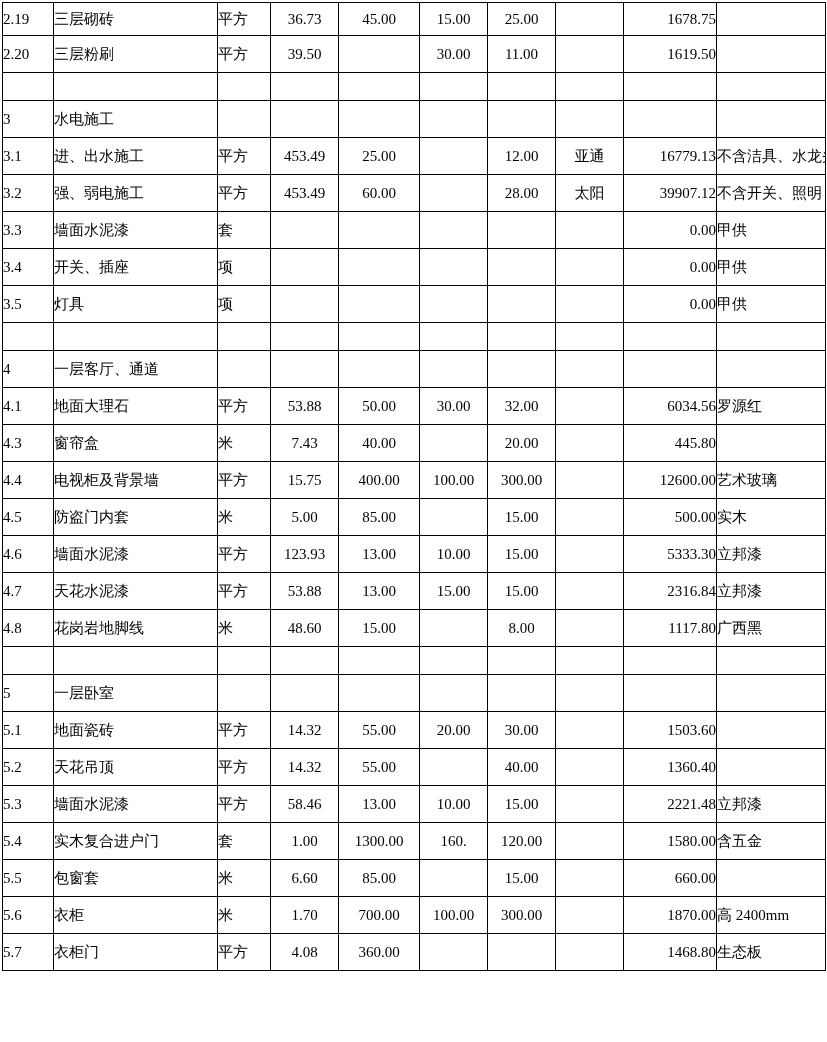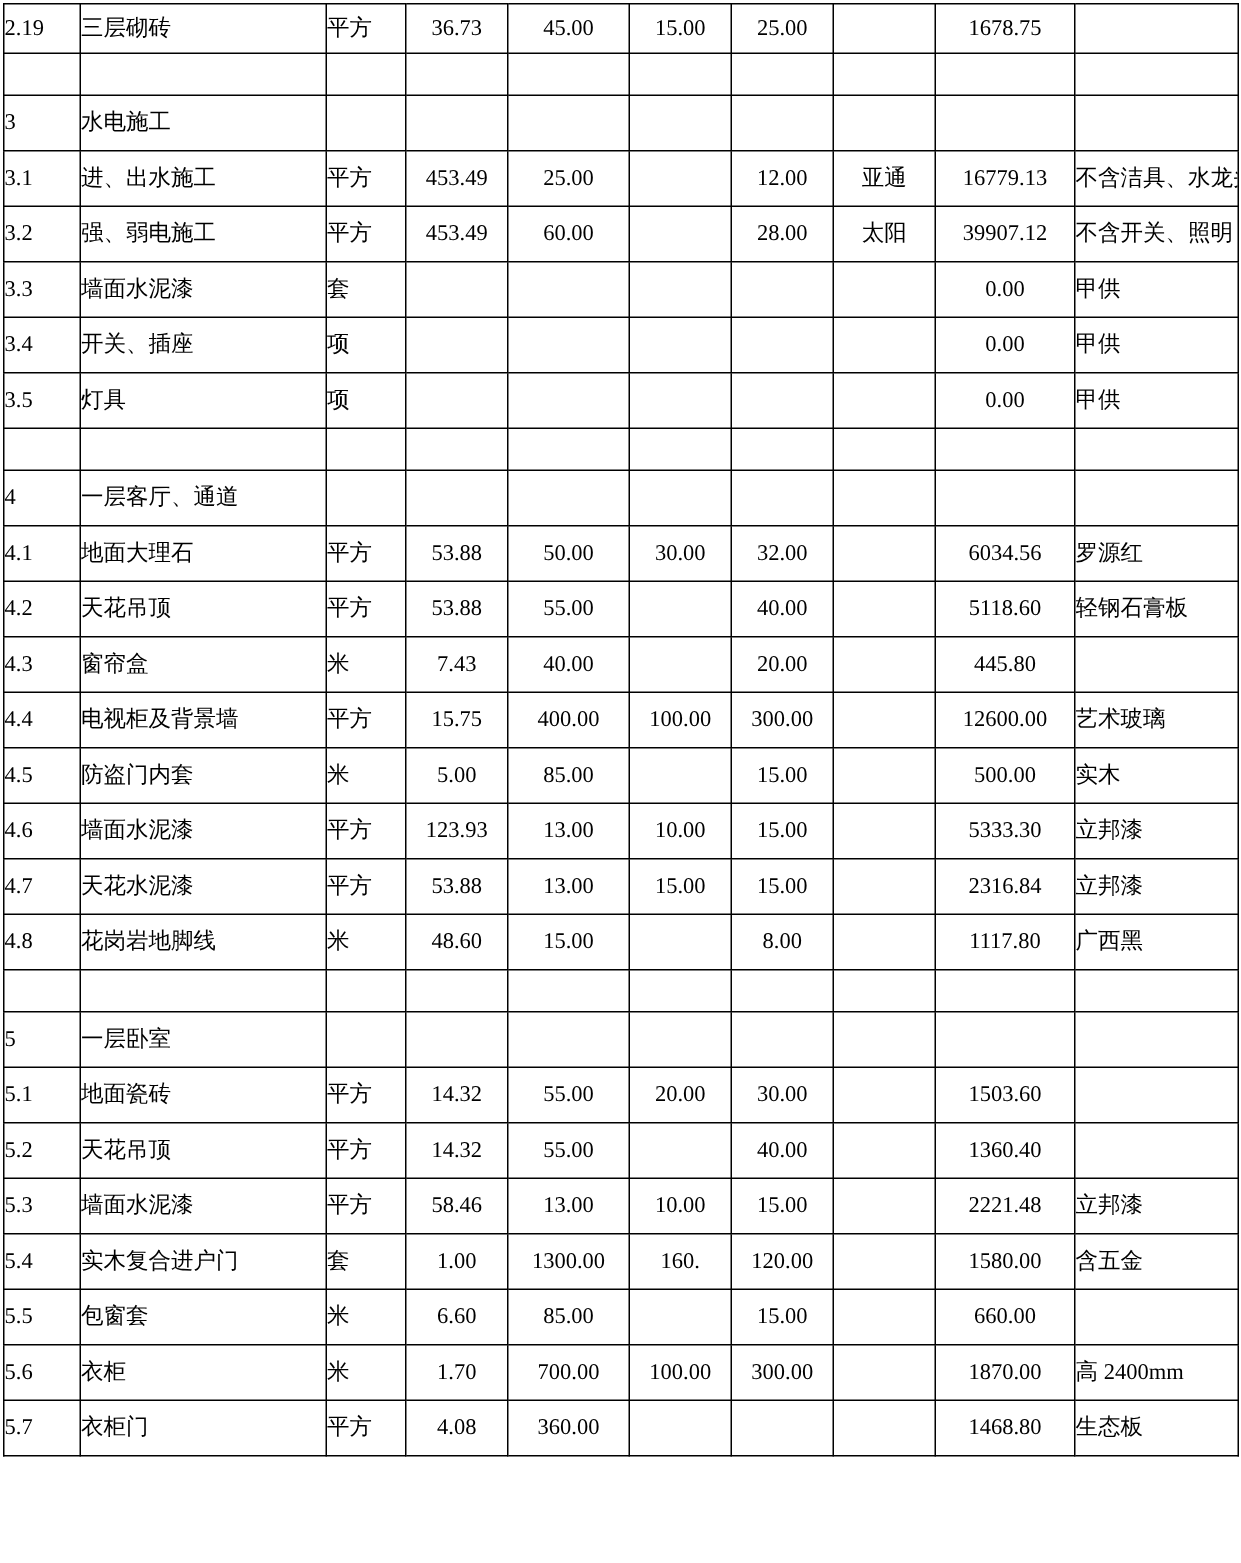--- a/index.html
+++ b/index.html
@@ -48,21 +48,21 @@
   col.w7  { width: 68px;  }
   col.w8  { width: 68px;  }
   col.w9  { width: 93px;  }
   col.w10 { width: 109px; }
 
   
   td.c1  { padding-left: 7px; }
   td.c2  { padding-left: 9px; }
   td.c3  { padding-left: 9px; }
   td.c4, td.c5, td.c6, td.c7, td.c8 { text-align: center; }
-  td.c9  { text-align: center; padding-right: 8px; }
+  td.c9  { text-align: right; padding-right: 8px; }
   td.c10 { padding-left: 7px; }
   td.small { font-size: 11px; }
 </style>
 </head>
 <body>
 
 <div class="page">
   <table class="estimate">
     <colgroup>
       <col class="w1">
@@ -82,20 +82,32 @@
           <td class="c2">三层砌砖</td>
           <td class="c3">平方</td>
           <td class="c4">36.73</td>
           <td class="c5">45.00</td>
           <td class="c6">15.00</td>
           <td class="c7">25.00</td>
           <td class="c8"></td>
           <td class="c9">1678.75</td>
           <td class="c10"></td>
         </tr>
+        <tr>
+          <td class="c1">2.20</td>
+          <td class="c2">三层粉刷</td>
+          <td class="c3">平方</td>
+          <td class="c4">39.50</td>
+          <td class="c5"></td>
+          <td class="c6">30.00</td>
+          <td class="c7">11.00</td>
+          <td class="c8"></td>
+          <td class="c9">1619.50</td>
+          <td class="c10"></td>
+        </tr>
         <tr class="spacer">
           <td class="c1"></td>
           <td class="c2"></td>
           <td class="c3"></td>
           <td class="c4"></td>
           <td class="c5"></td>
           <td class="c6"></td>
           <td class="c7"></td>
           <td class="c8"></td>
           <td class="c9"></td>
@@ -201,32 +213,20 @@
           <td class="c1">4.1</td>
           <td class="c2">地面大理石</td>
           <td class="c3">平方</td>
           <td class="c4">53.88</td>
           <td class="c5">50.00</td>
           <td class="c6">30.00</td>
           <td class="c7">32.00</td>
           <td class="c8"></td>
           <td class="c9">6034.56</td>
           <td class="c10">罗源红</td>
-        </tr>
-        <tr>
-          <td class="c1">4.2</td>
-          <td class="c2">天花吊顶</td>
-          <td class="c3">平方</td>
-          <td class="c4">53.88</td>
-          <td class="c5">55.00</td>
-          <td class="c6"></td>
-          <td class="c7">40.00</td>
-          <td class="c8"></td>
-          <td class="c9">5118.60</td>
-          <td class="c10">轻钢石膏板</td>
         </tr>
         <tr>
           <td class="c1">4.3</td>
           <td class="c2">窗帘盒</td>
           <td class="c3">米</td>
           <td class="c4">7.43</td>
           <td class="c5">40.00</td>
           <td class="c6"></td>
           <td class="c7">20.00</td>
           <td class="c8"></td>

